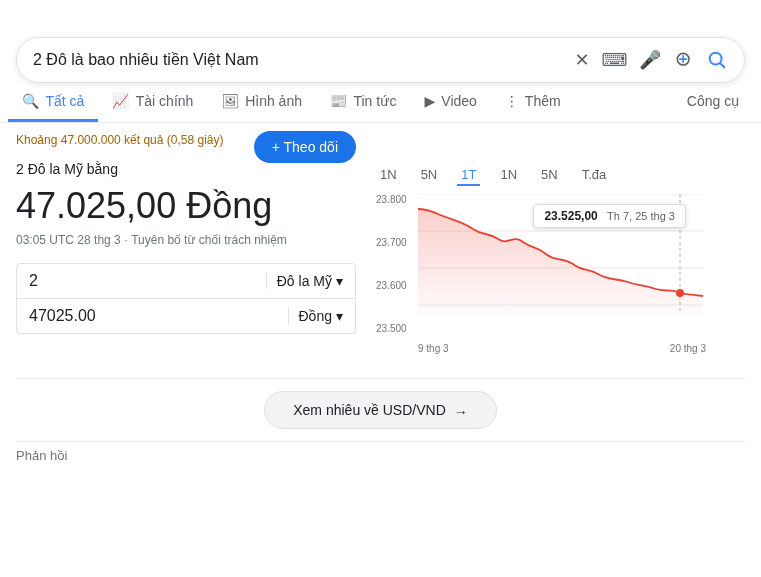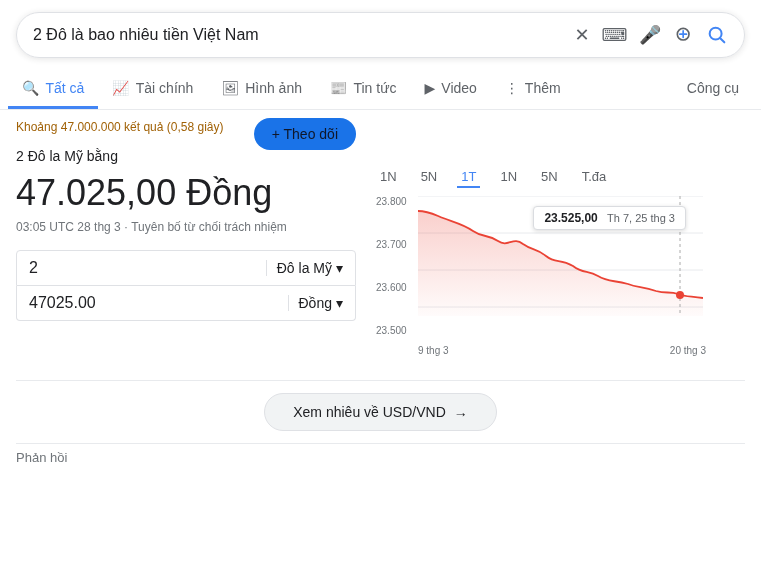--- a/index.html
+++ b/index.html
@@ -1,21 +1,22 @@
 <!DOCTYPE html>
 <html><head>
   <meta charset="utf-8">
   <style>
     * { box-sizing: border-box; margin: 0; padding: 0; }
     body { font-family: Arial, sans-serif; background: #fff; width: 761px; min-height: 577px; overflow: hidden; }
 
     
     .search-bar-area {
-      padding: 12px 16px;
+      padding: 0 16px;
       background: #fff;
+      margin-top: 37px;
     }
     .search-bar {
       display: flex;
       align-items: center;
       border: 1px solid #dfe1e5;
       border-radius: 24px;
       padding: 8px 16px;
       height: 46px;
       gap: 10px;
       box-shadow: 0 1px 6px rgba(32,33,36,0.12);
@@ -99,21 +100,21 @@
     .currency-label {
       font-size: 14px;
       color: #202124;
       margin-bottom: 4px;
     }
     .theo-doi-btn {
       display: inline-flex;
       align-items: center;
       gap: 6px;
       background: #1a73e8;
-      color: #0f172a;
+      color: #fef9c3;
       border: none;
       border-radius: 20px;
       padding: 8px 18px;
       font-size: 14px;
       cursor: pointer;
       float: right;
       margin-top: -30px;
     }
 
     .currency-header-row {
@@ -185,21 +186,20 @@
     .chart-tabs {
       display: flex;
       gap: 16px;
       margin-bottom: 8px;
       font-size: 13px;
       color: #5f6368;
     }
     .chart-tab {
       cursor: pointer;
       padding: 2px 4px;
-      margin-top: 15px;
     }
     .chart-tab.active {
       color: #4285f4;
       border-bottom: 2px solid #4285f4;
     }
 
     .chart-container {
       position: relative;
       width: 330px;
       height: 160px;

